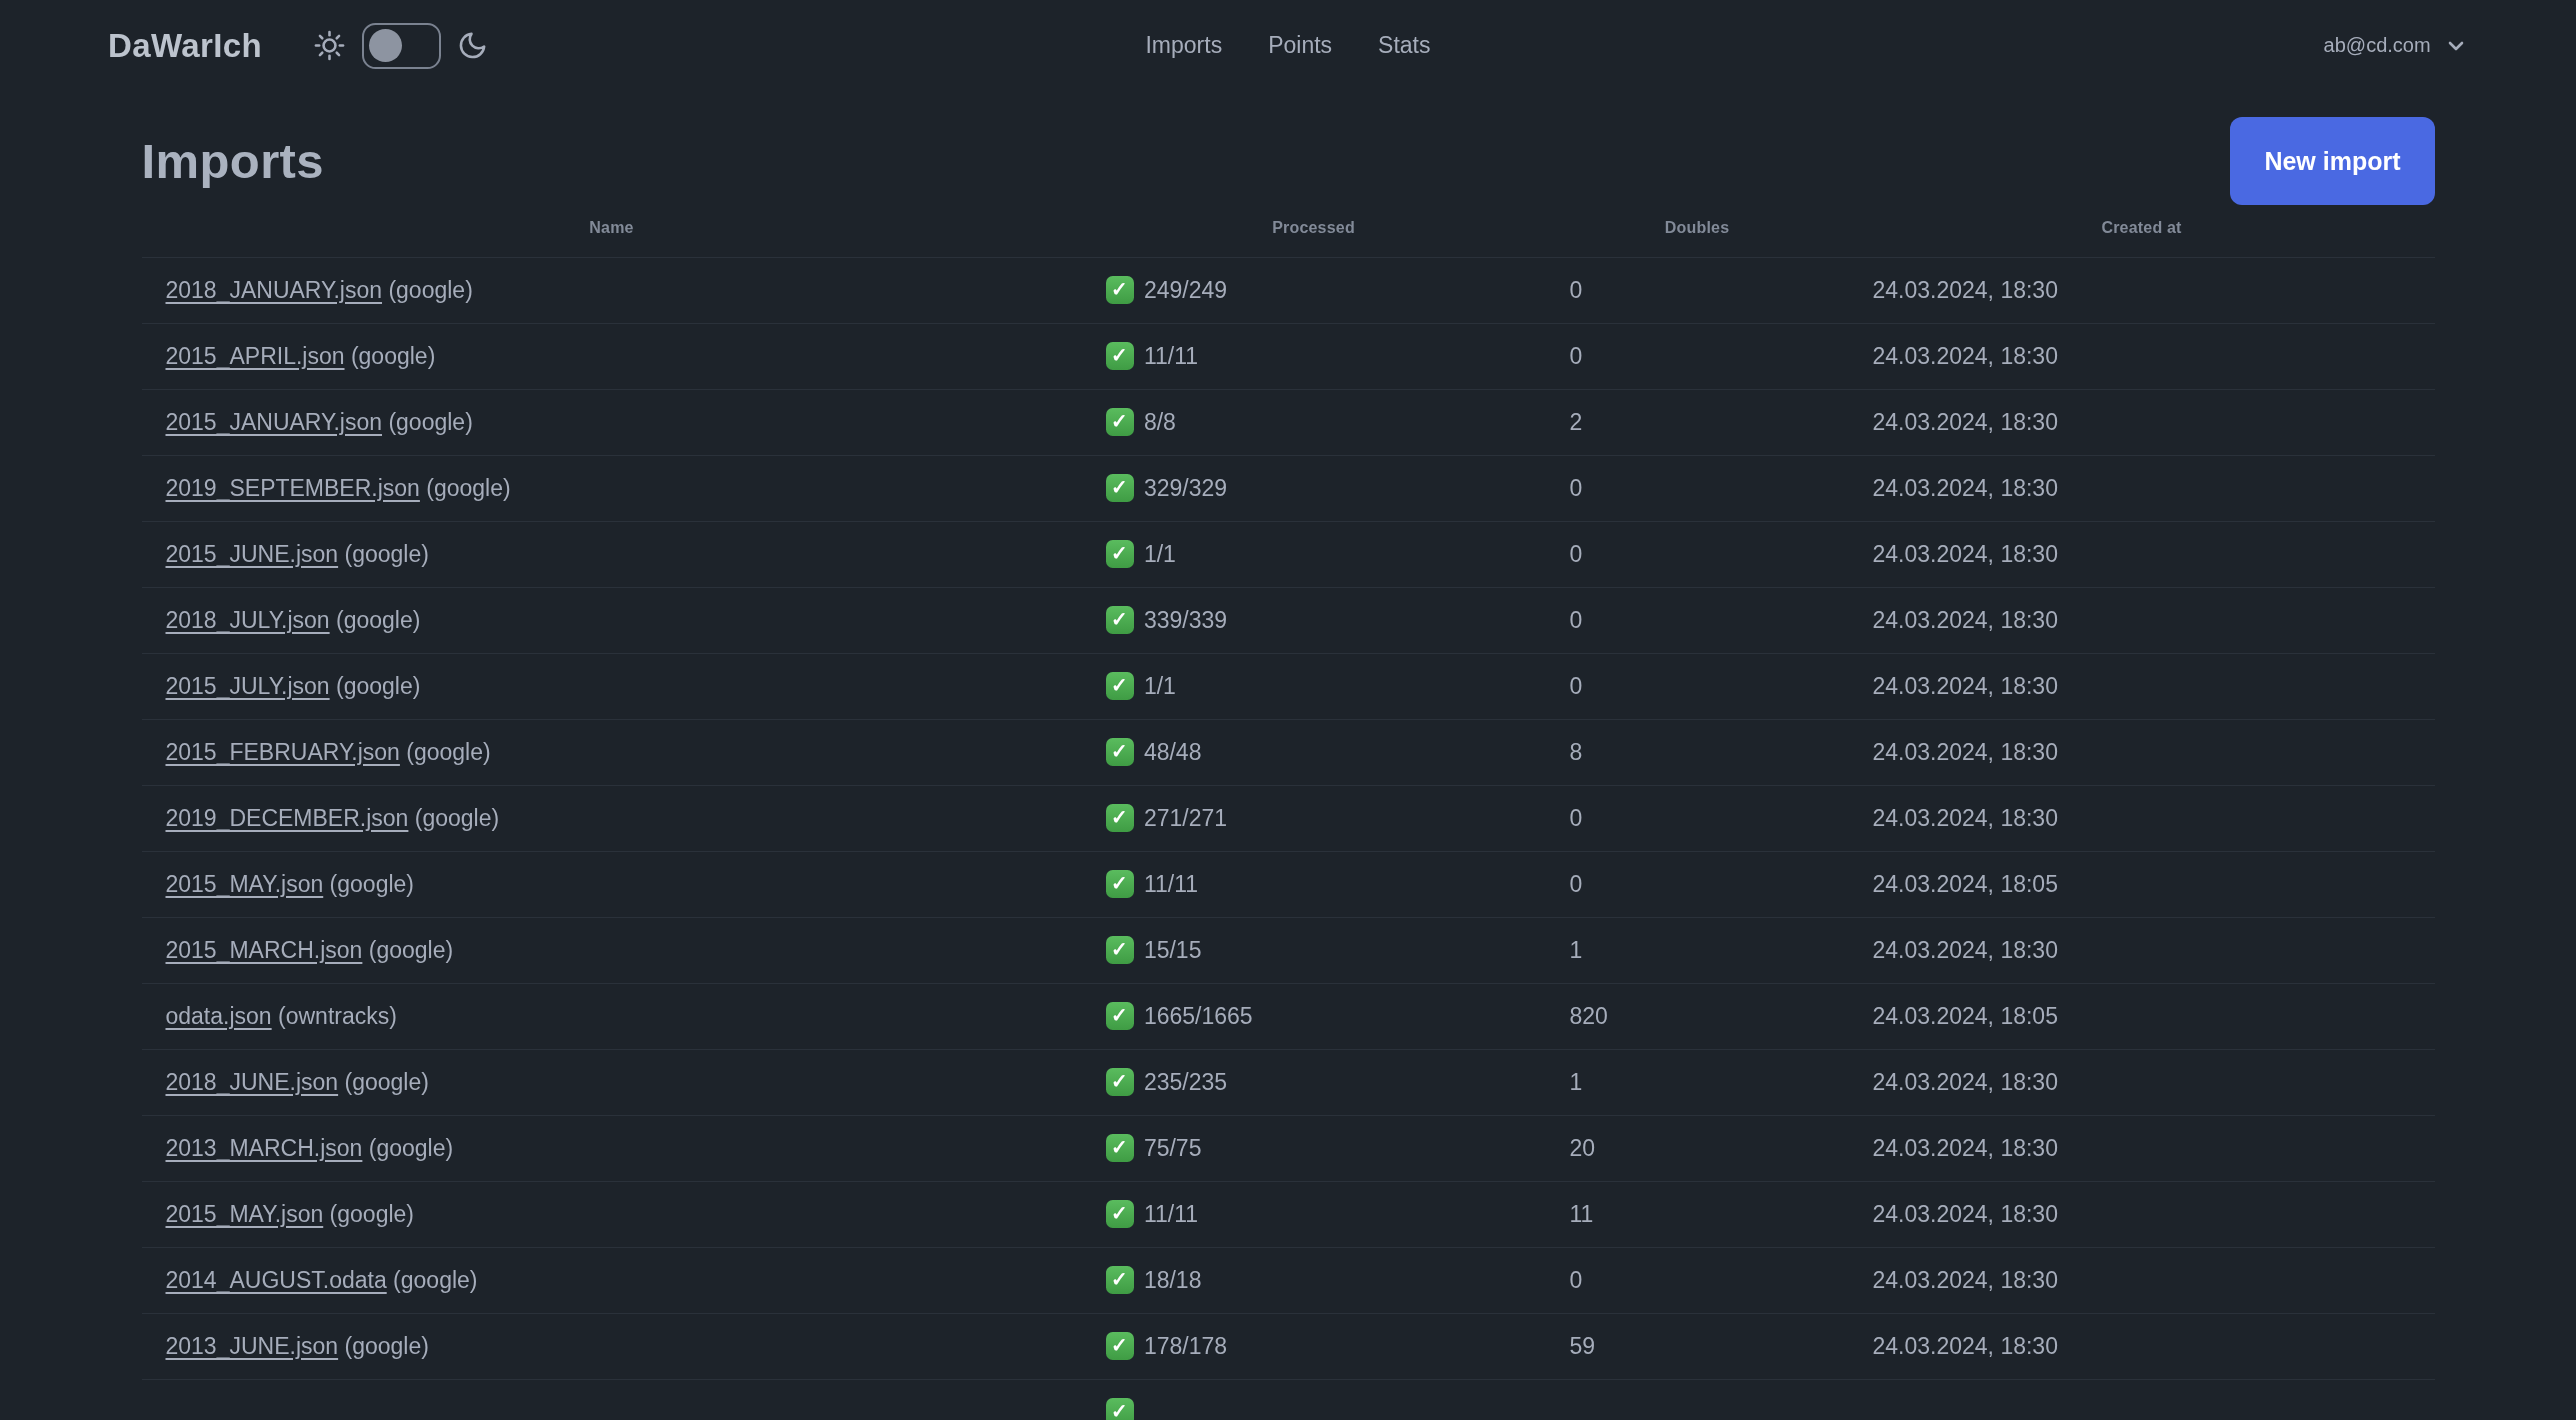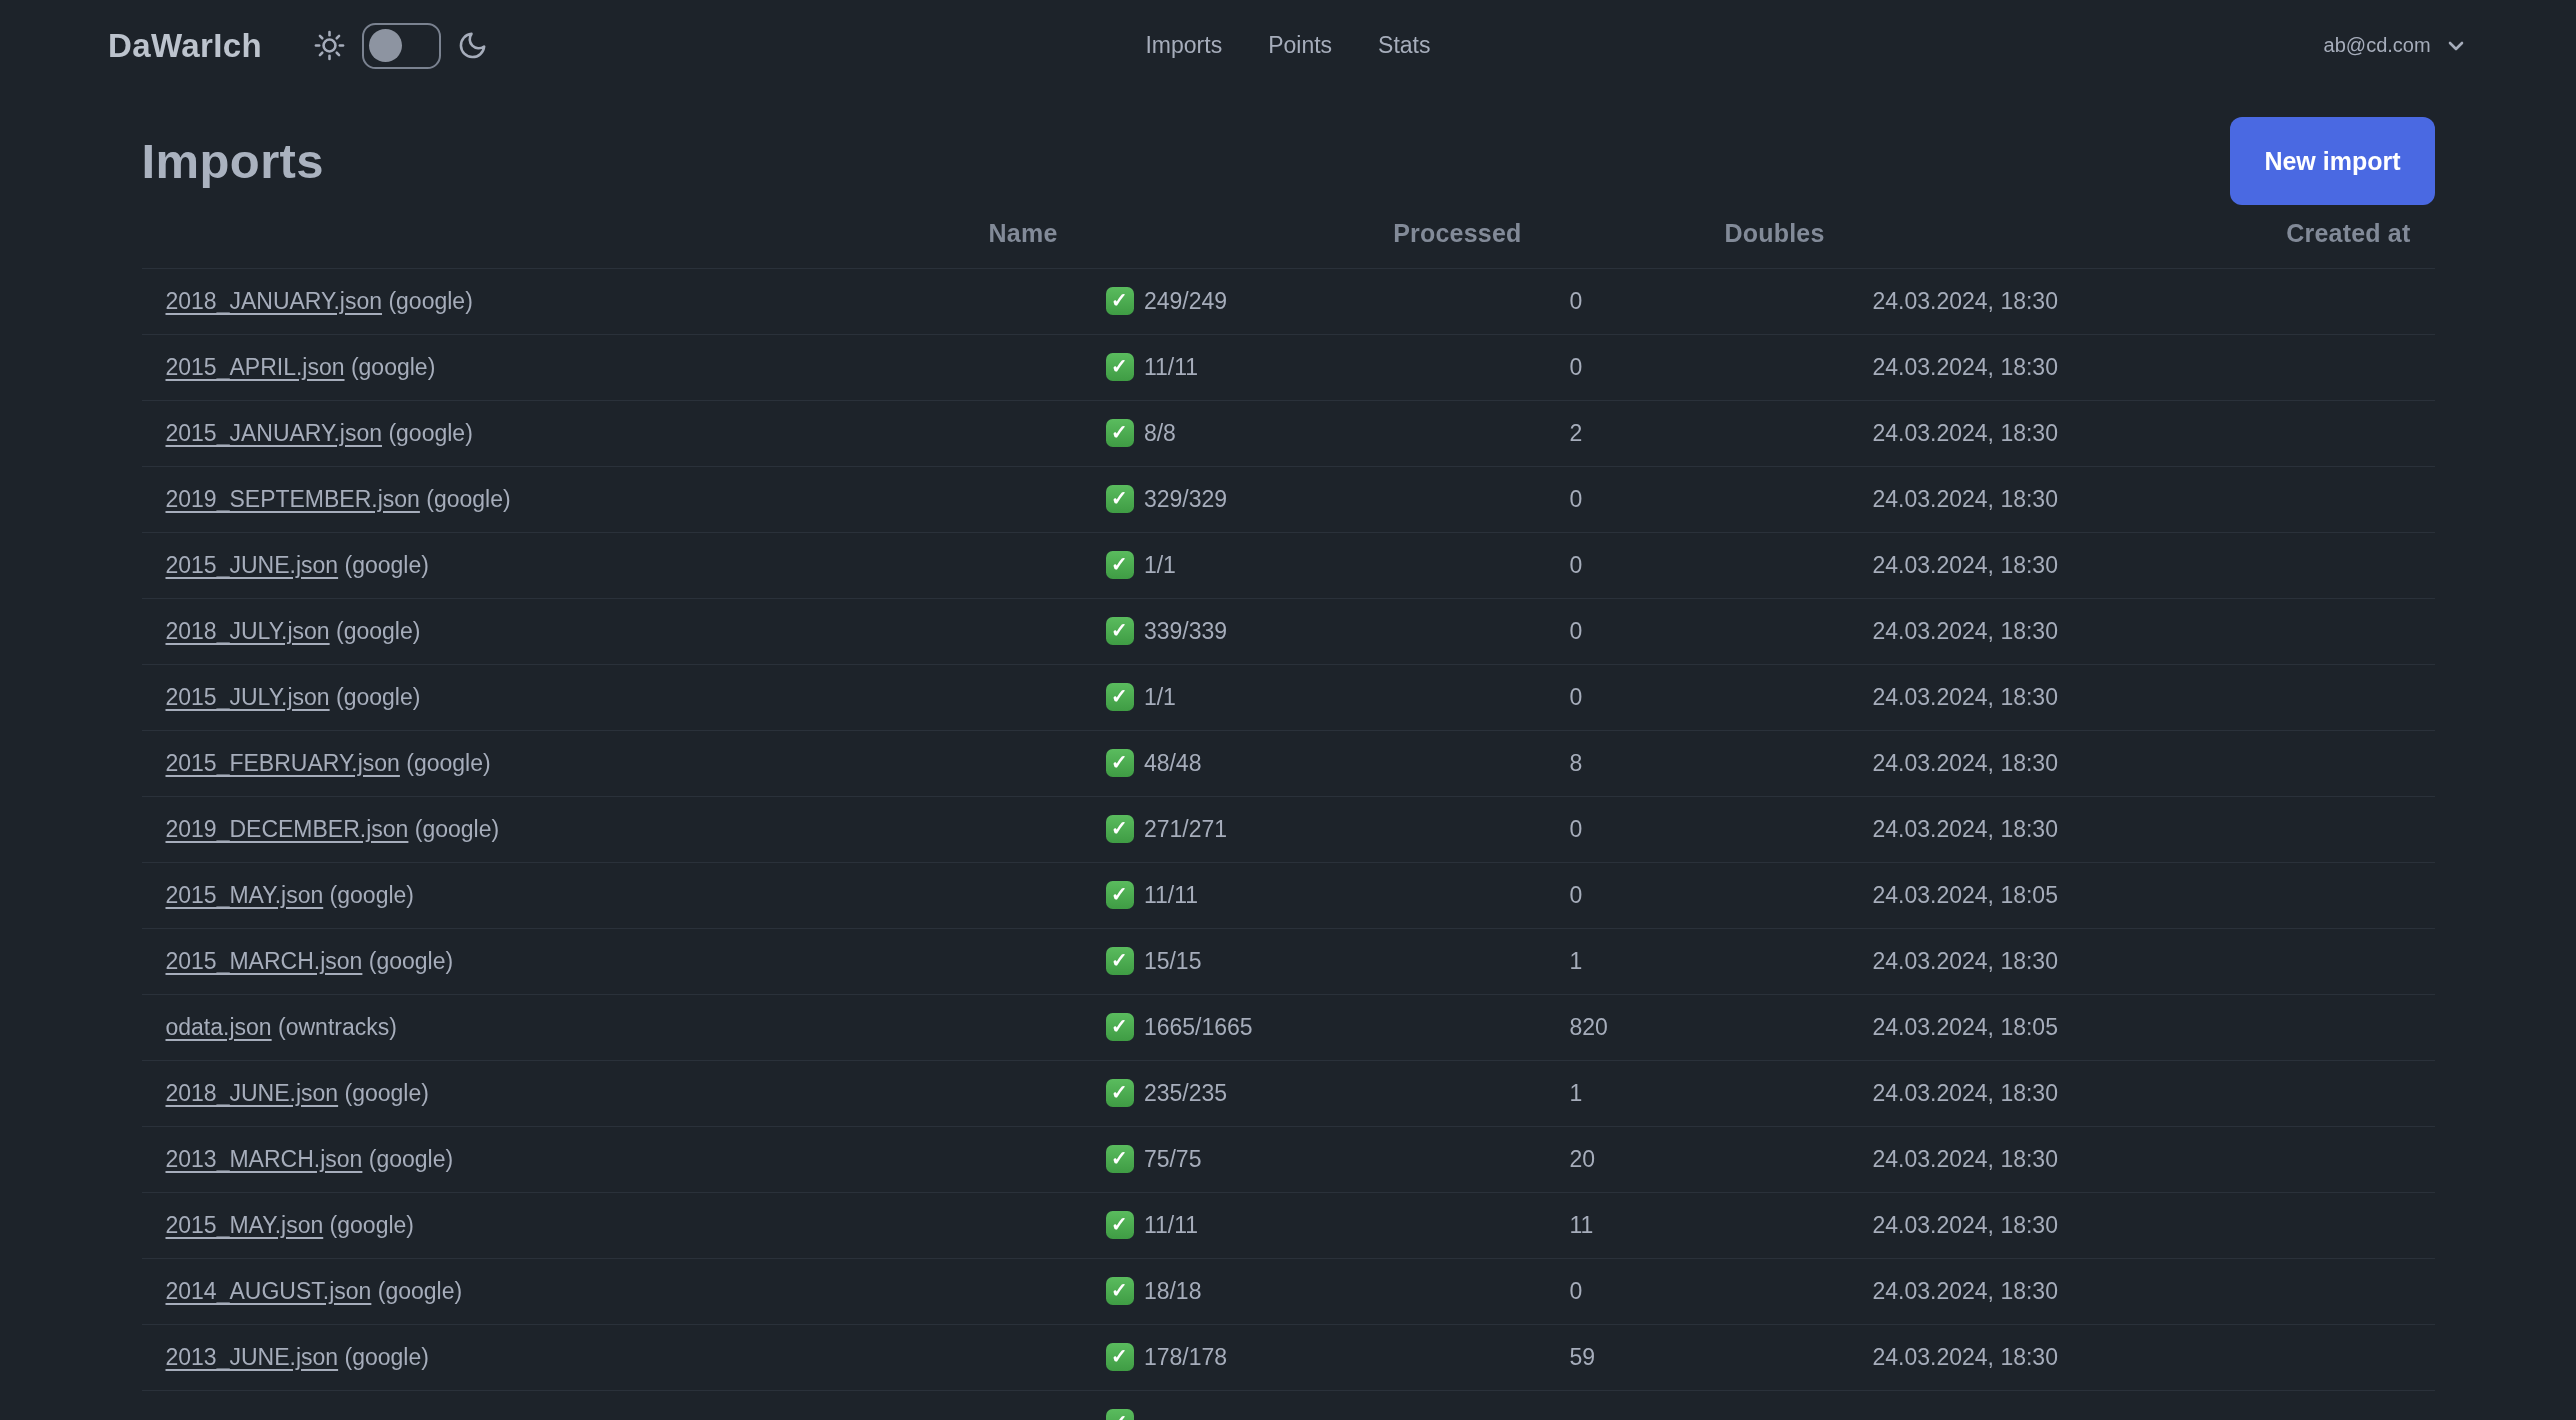--- a/index.html
+++ b/index.html
@@ -72,21 +72,21 @@
     font-size:25px;font-weight:600;font-family:"Liberation Sans",sans-serif;
     cursor:pointer;
   }
 
   
   table.imports{
     width:100%;margin-top:12px;border-collapse:collapse;table-layout:fixed;
   }
   col.c1{width:940px;} col.c2{width:464px;} col.c3{width:303px;}
   th{
-    text-align:right;font-size:25px;font-weight:700;color:var(--muted-text);
+    text-align:center;font-size:16px;font-weight:700;color:var(--muted-text);
     padding:10.4px 24px 19.4px 24px;border-bottom:1.5px solid var(--divider);
     letter-spacing:0.2px;
   }
   td{
     height:66px;padding:0 24px;font-size:23px;color:var(--text);
     border-bottom:1.5px solid var(--divider);vertical-align:middle;
     white-space:nowrap;overflow:hidden;
   }
   a.file-link{color:var(--text);text-decoration:underline;text-underline-offset:3.7px;cursor:pointer;}
   .src{color:var(--text);}
@@ -419,21 +419,21 @@
               </span>
         <span class="proc-text">11/11</span>
       </span>
     </td>
     <td class="doubles">11</td>
     <td class="date">24.03.2024, 18:30</td>
   </tr>
 
   <tr>
     <td>
-      <a class="file-link">2014_AUGUST.json</a>
+      <a class="file-link">2014_AUGUST.odata</a>
       <span class="src"> (google)</span>
     </td>
     <td>
       <span class="proc">
         <span class="check">
                 <span class="tick">✓</span>
               </span>
         <span class="proc-text">18/18</span>
       </span>
     </td>

